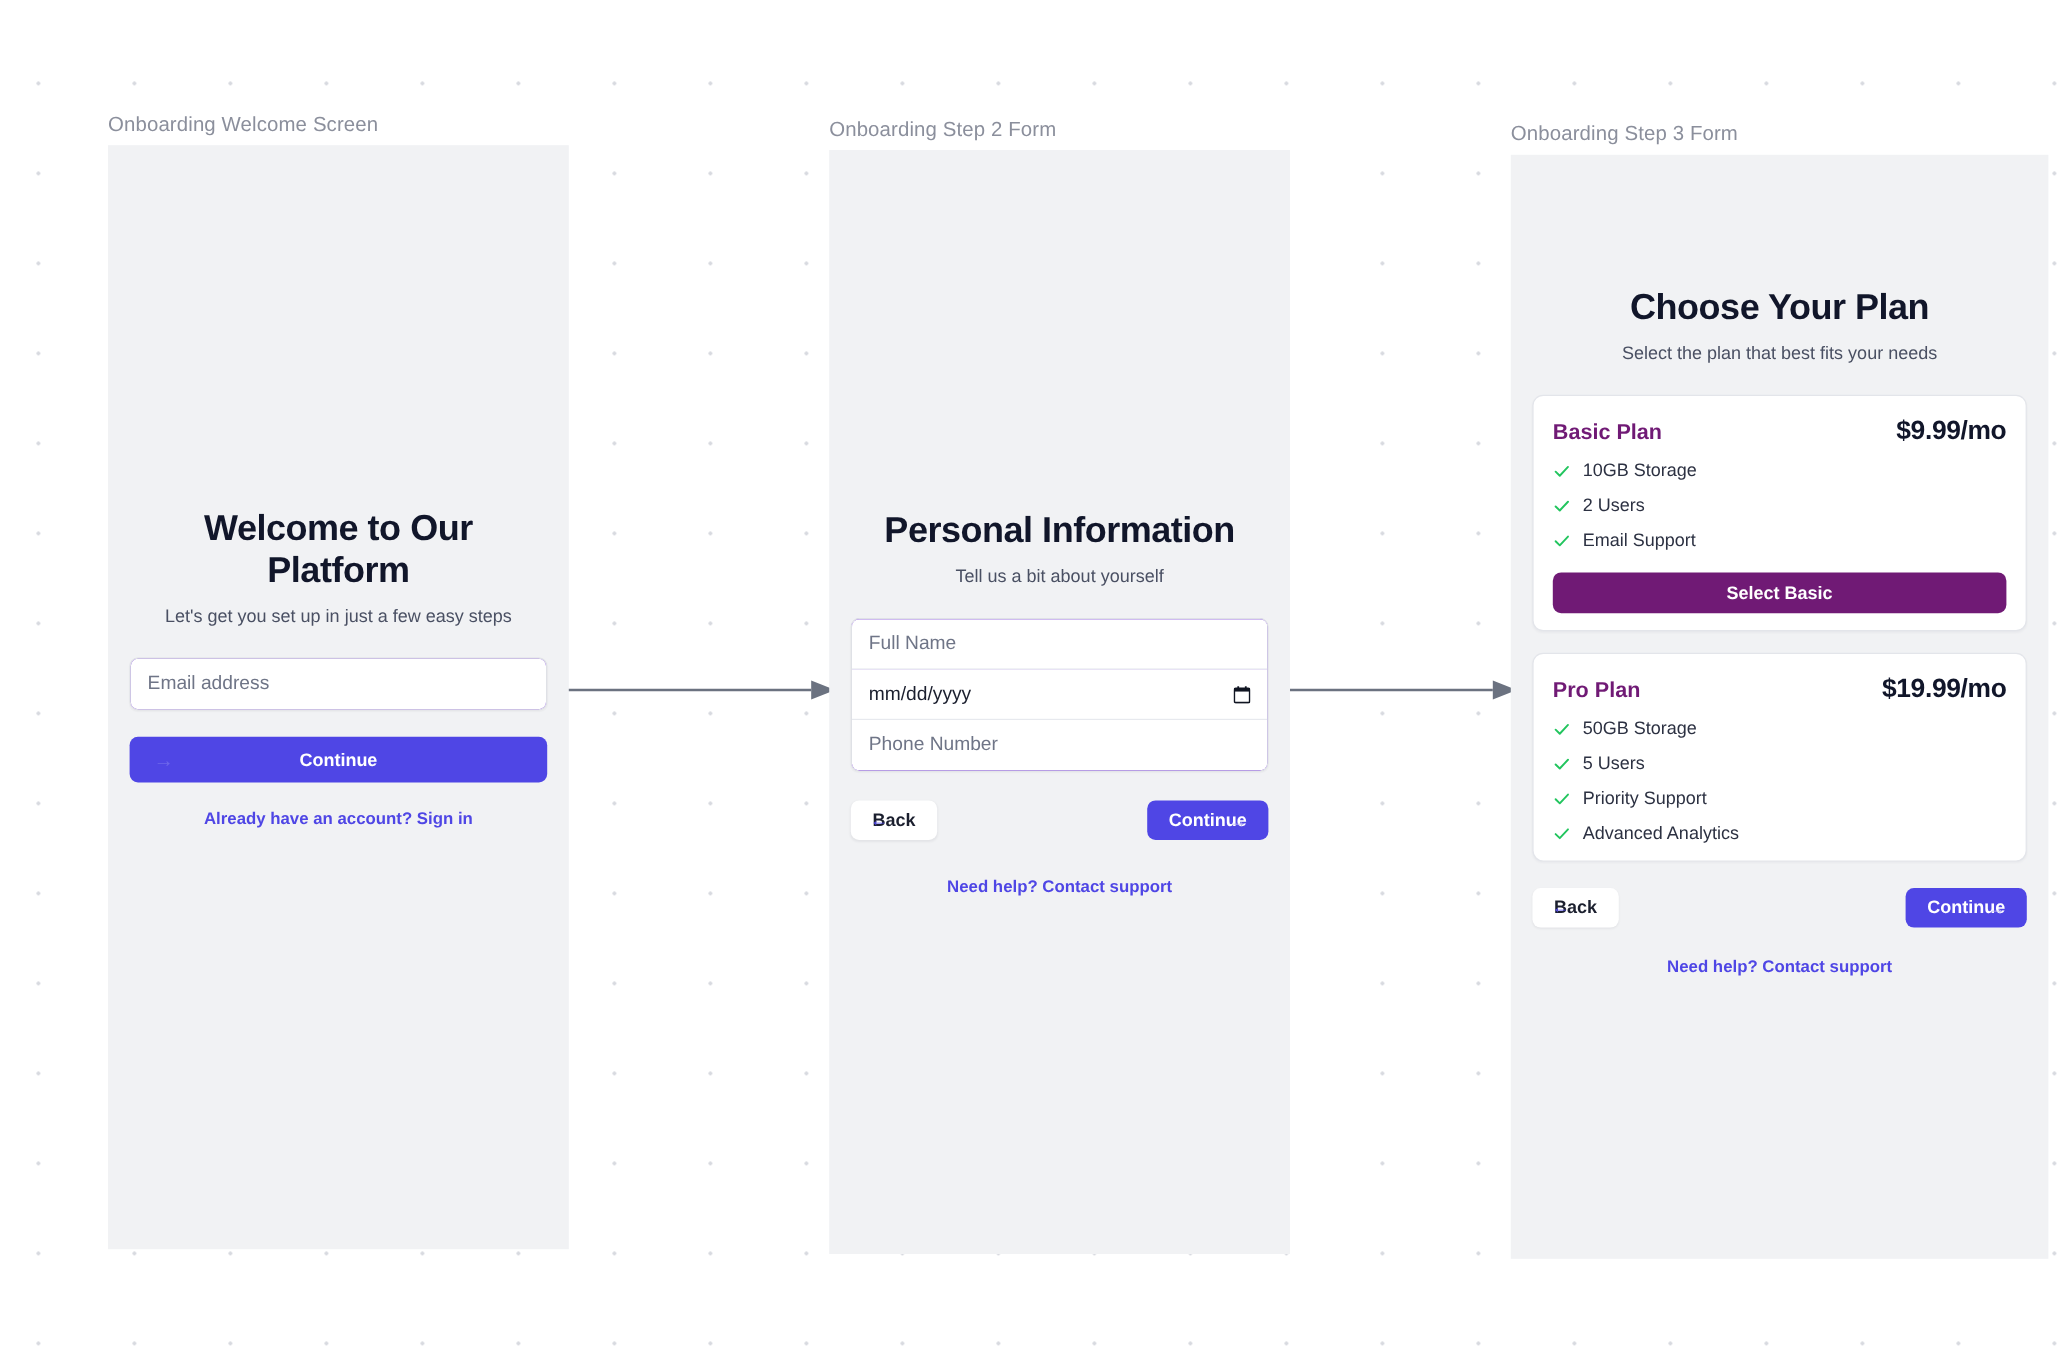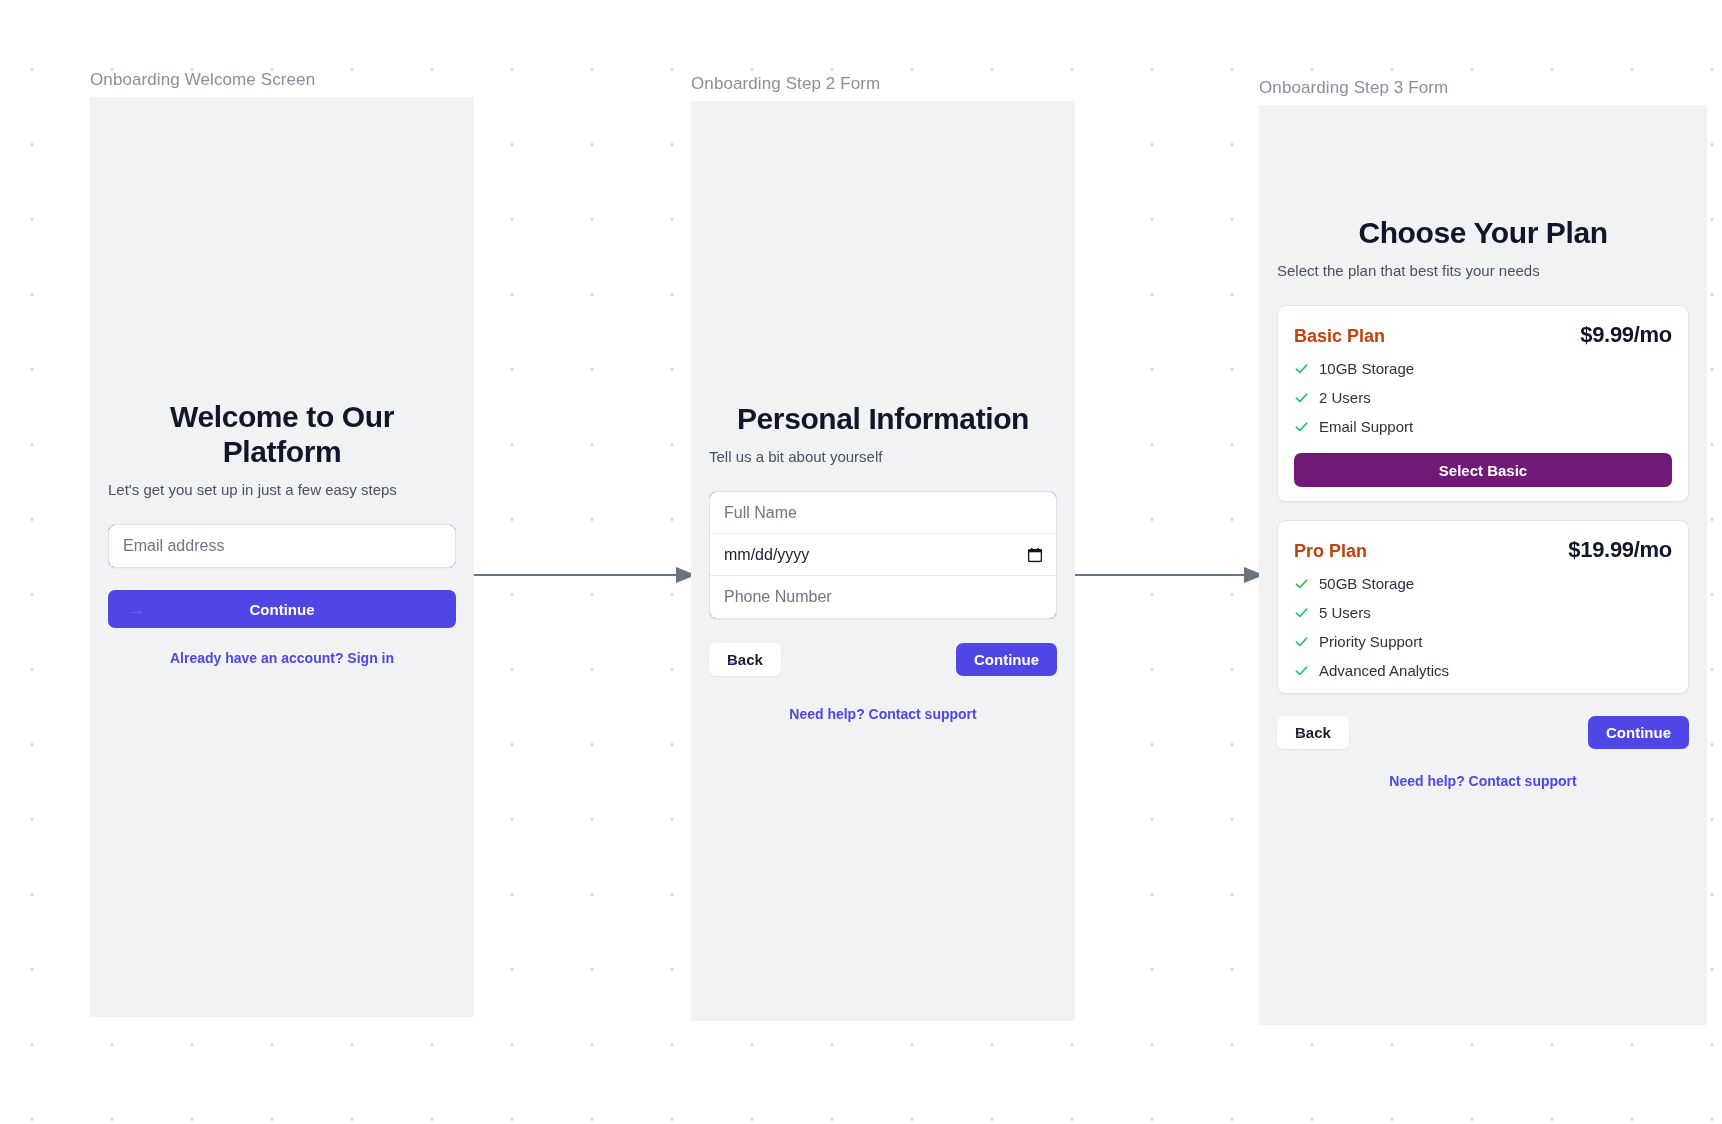--- a/index.html
+++ b/index.html
@@ -21,20 +21,21 @@
   }
 
   .canvas {
     position: absolute;
     inset: 0;
   }
 
   
   .frame {
     position: absolute;
+    margin-top: 24px;
   }
   .frame-label {
     font-size: 17px;
     color: #8b8f9c;
     letter-spacing: 0.1px;
     white-space: nowrap;
     margin-bottom: 7px;
   }
   .frame-body {
     background: #f1f2f4;
@@ -62,21 +63,21 @@
     font-size: 30px;
     font-weight: bold;
     color: #11162a;
     text-align: center;
     line-height: 1.17;
     letter-spacing: -0.4px;
   }
   .screen-sub {
     font-size: 15px;
     color: #4a5063;
-    text-align: left;
+    text-align: center;
     margin-top: 12px;
   }
 
   
   .input-group {
     margin-top: 26px;
     background: #6d28d9;
     border: 1px solid #dfe1e6;
     border-radius: 7px;
     overflow: hidden;
@@ -217,21 +218,21 @@
     box-shadow: 0 1px 2px rgba(16,22,40,0.04);
   }
   .plan-head {
     display: flex;
     align-items: baseline;
     justify-content: space-between;
   }
   .plan-name {
     font-size: 18px;
     font-weight: bold;
-    color: #c2410c;
+    color: #701a75;
   }
   .plan-price {
     font-size: 22px;
     font-weight: bold;
     color: #11162a;
     letter-spacing: -0.3px;
   }
   .feature {
     display: flex;
     align-items: center;

